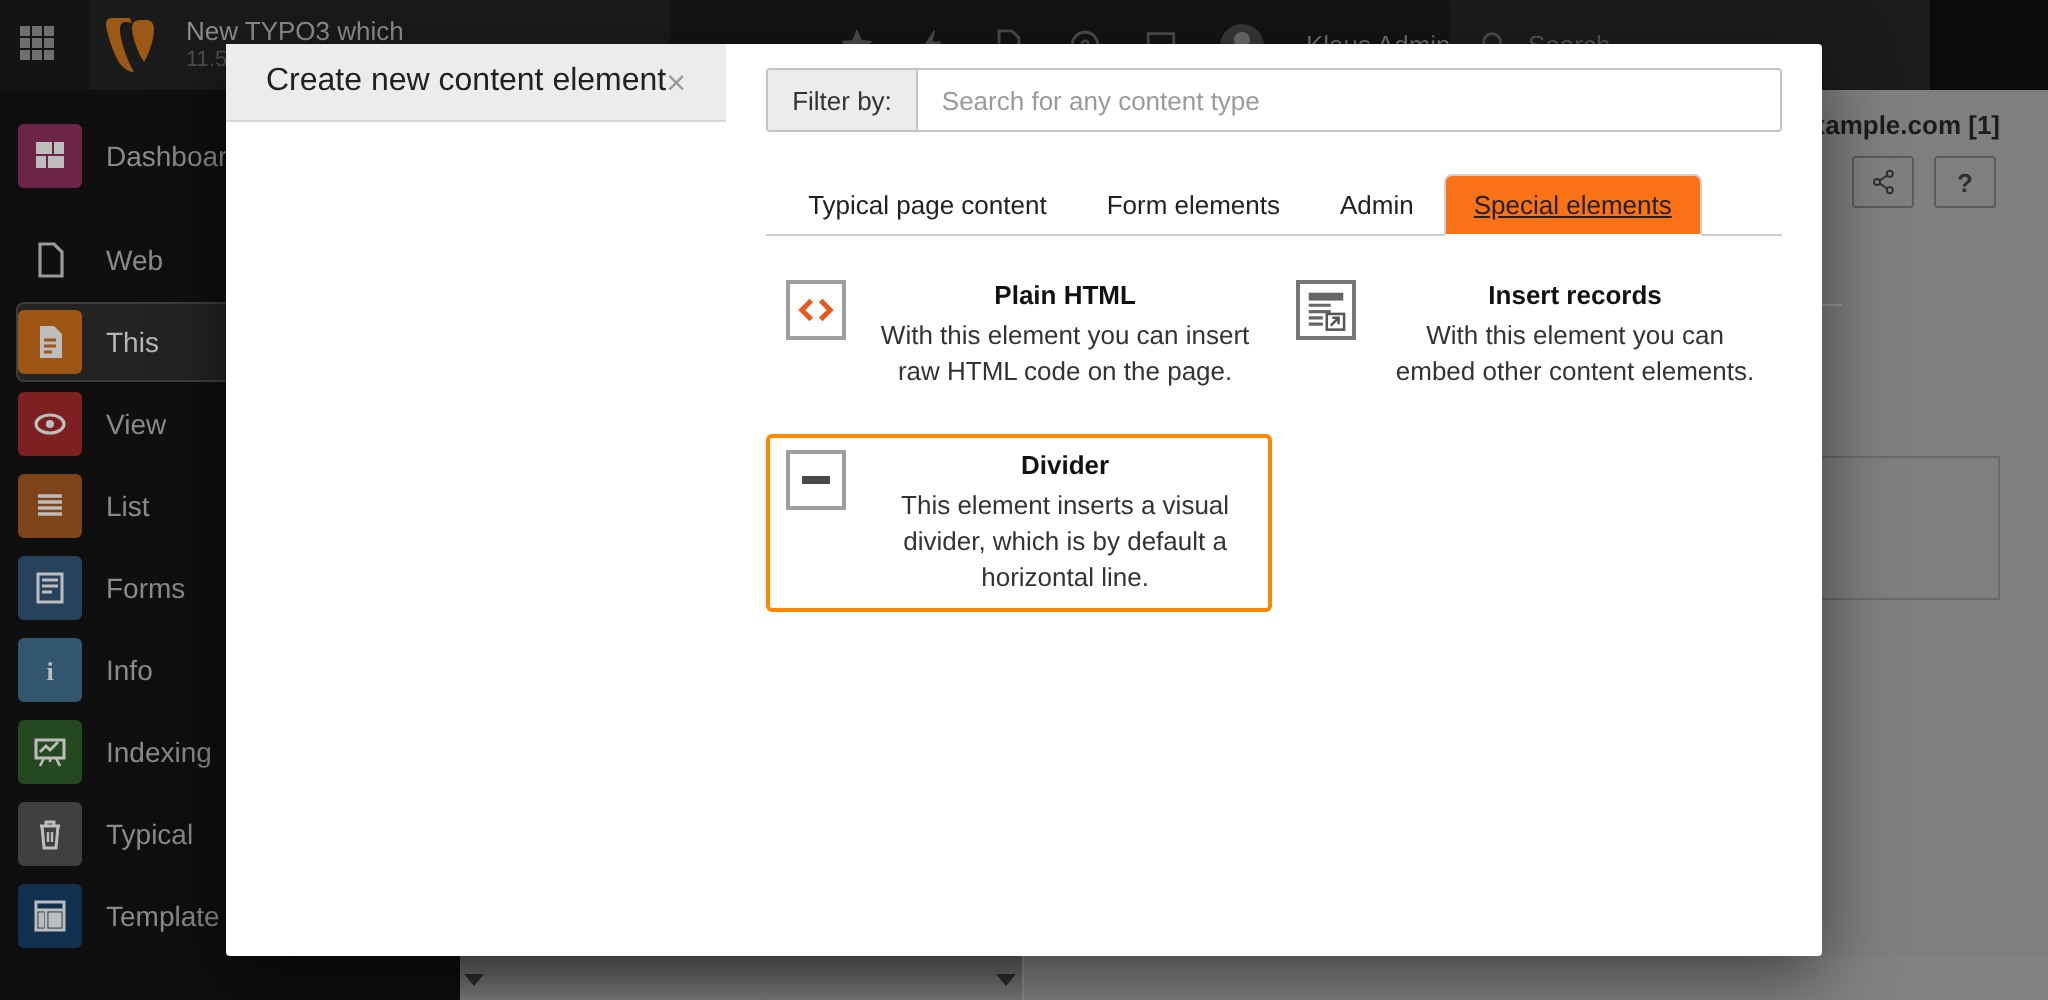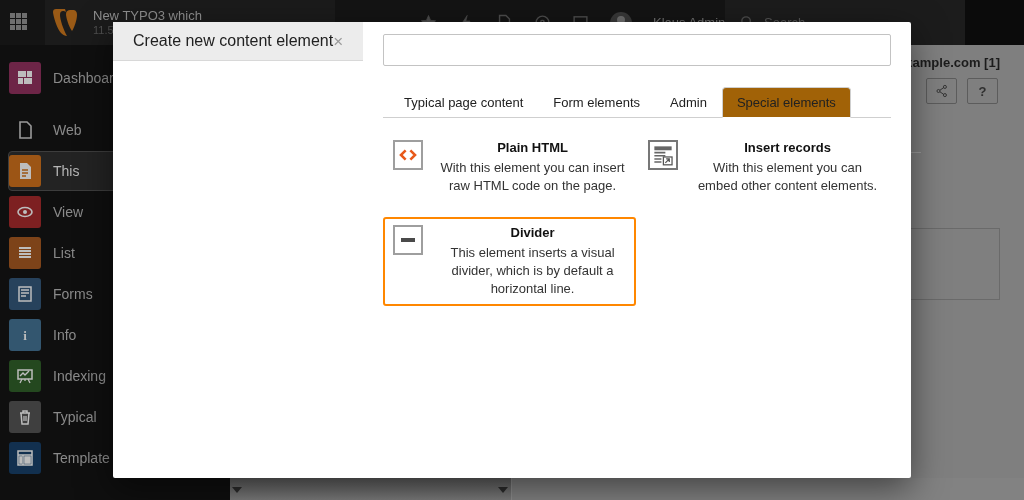--- a/index.html
+++ b/index.html
@@ -67,21 +67,21 @@
   .modal-close { margin-left:auto; color:#9a9a9a; font-size:17px; line-height:1; cursor:pointer; }
   .modal-body { padding:12px 20px 0 20px; flex:1; }
   .filter-group { display:flex; height:32px; border:1px solid #c3c3c3; border-radius:2px; overflow:hidden; background:#fff; }
   .filter-addon { background:#ececec; border-right:1px solid #c3c3c3; padding:0 12px;
                   display:flex; align-items:center; font-size:13px; color:#333; flex:none; }
   .filter-input { flex:1; border:0; outline:none; padding:0 12px; font-size:13px; color:#333; background:#fff; }
   .filter-input::placeholder { color:#9a9a9a; }
   .tabs { display:flex; margin-top:21px; border-bottom:1px solid #cfcfcf; padding-left:6px;align-items:center; }
   .tab { padding:7px 14px; font-size:13px; color:#212121; margin-bottom:-1px; cursor:pointer;
          border:1px solid transparent; }
-  .tab.active { background:#a16207; border-color:#cfcfcf; border-bottom-color:#fff; border-radius:4px 4px 0 0; }
+  .tab.active { background:#f97316; border-color:#cfcfcf; border-bottom-color:#fff; border-radius:4px 4px 0 0;text-decoration:underline; }
   .items-grid { display:grid; grid-template-columns:1fr 1fr; column-gap:2px; row-gap:14px;
                 padding:14px 0 0 0; align-items:start; }
   .ce-item { display:flex; gap:16px; padding:6px 8px; border:2px solid transparent; border-radius:3px; cursor:pointer;text-align:center; }
   .ce-item.selected { border-color:#ff8700; }
   .ibox { width:30px; height:30px; border:2px solid #9e9e9e; background:#fff; flex:none;
           display:flex; align-items:center; justify-content:center; }
   .ibox svg { width:22px; height:22px; }
   .divider-dash { width:14px; height:4px; background:#4a4a4a; }
   .ce-title { font-size:13px; font-weight:bold; color:#111; margin-bottom:4px; }
   .ce-desc { font-size:13px; color:#333; line-height:1.38; max-width:330px; }
@@ -276,20 +276,22 @@
   </div>
 
   <div class="modal">
     <div class="modal-header">
       <span class="modal-title">Create new content element</span>
       <span class="modal-close">×</span>
     </div>
     <div class="modal-body">
 
       <div class="filter-group">
+        <span class="filter-addon">Filter by:</span>
+        <input class="filter-input" type="text" placeholder="Search for any content type" style="">
       </div>
 
       <div class="tabs">
         <span class="tab">Typical page content</span>
         <span class="tab">Form elements</span>
         <span class="tab">Admin</span>
         <span class="tab active">Special elements</span>
       </div>
 
       <div class="items-grid">

